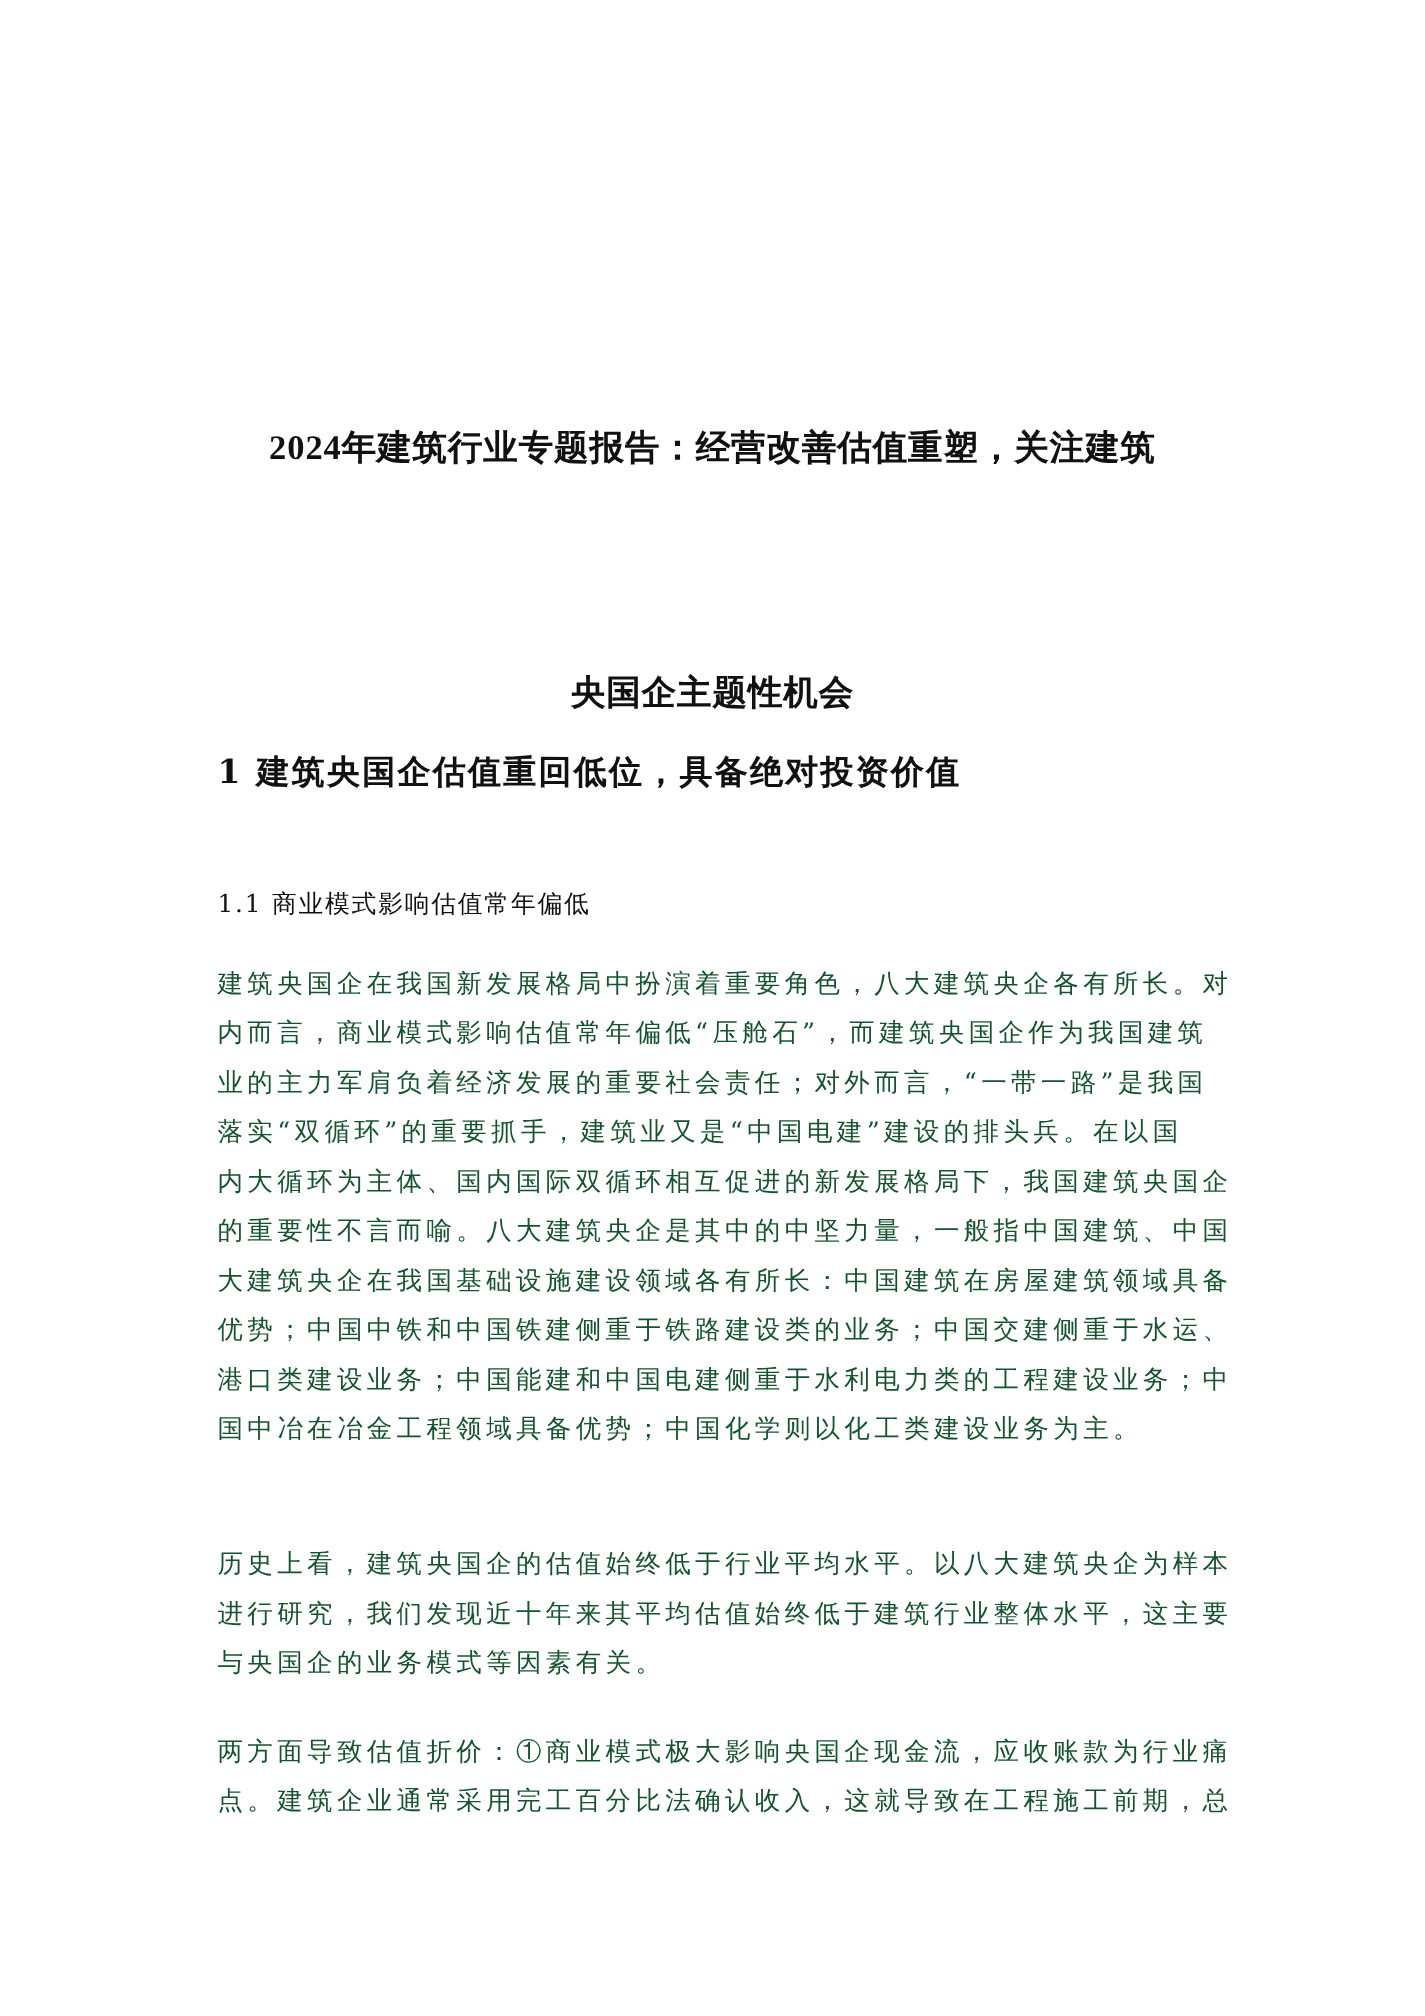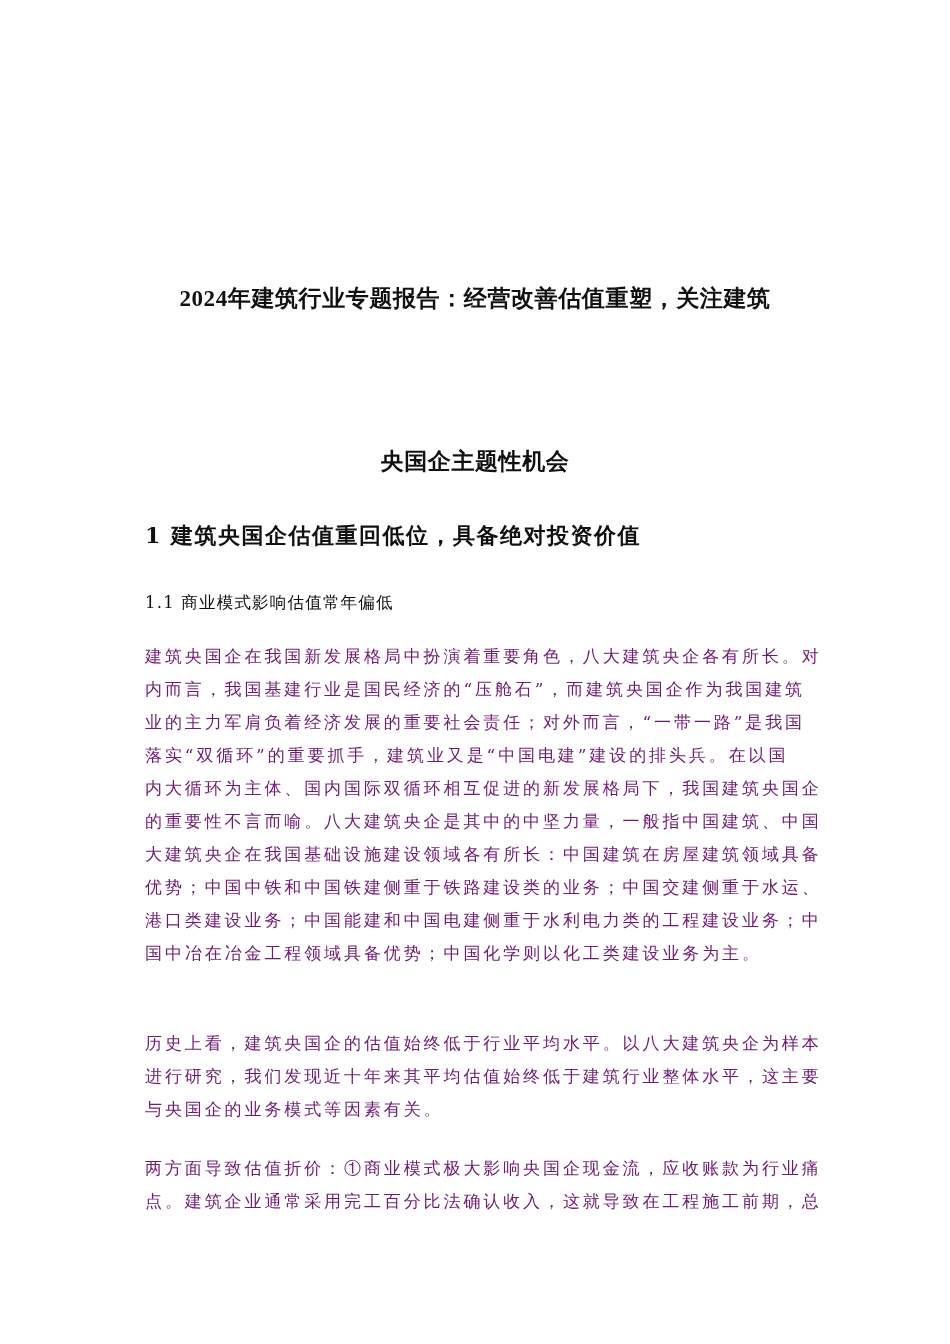--- a/index.html
+++ b/index.html
@@ -31,21 +31,21 @@
       font-size: 23px;
       line-height: 30px;
       letter-spacing: 0.6px;
       white-space: nowrap;
     }
     .title.l1 { top: 284px; }
     .title.l2 { top: 403px; margin-top: 44px; }
     .h1 {
       position: absolute;
       left: 145px;
-      top: 520px;
+      top: 500px;
       font-size: 22px;
       font-weight: bold;
       line-height: 30px;
       letter-spacing: 1.5px;
       white-space: nowrap;
     }
     .h2 {
       position: absolute;
       left: 145px;
       top: 591px;
@@ -55,21 +55,21 @@
       letter-spacing: 1.2px;
       white-space: nowrap;
     }
     .para {
       position: absolute;
       left: 145px;
       width: 662px;
       font-size: 17px;
       line-height: 33px;
       letter-spacing: 2.9px;
-      color: #701a75;
+      color: #14532d;
     }
     .para .line {
       display: block;
       white-space: nowrap;
       height: 33px;
     }
     .p1 { top: 640px; }
     .p2 { top: 1027px; }
     .p3 { top: 1152px; }
   </style>
@@ -79,21 +79,21 @@
 <div class="page">
 
   <div class="title l1">2024年建筑行业专题报告：经营改善估值重塑，关注建筑</div>
   <div class="title l2">央国企主题性机会</div>
 
   <div class="h1">1 建筑央国企估值重回低位，具备绝对投资价值</div>
   <div class="h2">1.1 商业模式影响估值常年偏低</div>
 
   <div class="para p1">
     <span class="line">建筑央国企在我国新发展格局中扮演着重要角色，八大建筑央企各有所长。对</span>
-    <span class="line">内而言，我国基建行业是国民经济的“压舱石”，而建筑央国企作为我国建筑</span>
+    <span class="line">内而言，商业模式影响估值常年偏低“压舱石”，而建筑央国企作为我国建筑</span>
     <span class="line">业的主力军肩负着经济发展的重要社会责任；对外而言，“一带一路”是我国</span>
     <span class="line">落实“双循环”的重要抓手，建筑业又是“中国电建”建设的排头兵。在以国</span>
     <span class="line">内大循环为主体、国内国际双循环相互促进的新发展格局下，我国建筑央国企</span>
     <span class="line">的重要性不言而喻。八大建筑央企是其中的中坚力量，一般指中国建筑、中国</span>
     <span class="line">大建筑央企在我国基础设施建设领域各有所长：中国建筑在房屋建筑领域具备</span>
     <span class="line">优势；中国中铁和中国铁建侧重于铁路建设类的业务；中国交建侧重于水运、</span>
     <span class="line">港口类建设业务；中国能建和中国电建侧重于水利电力类的工程建设业务；中</span>
     <span class="line">国中冶在冶金工程领域具备优势；中国化学则以化工类建设业务为主。</span>
   </div>
 

